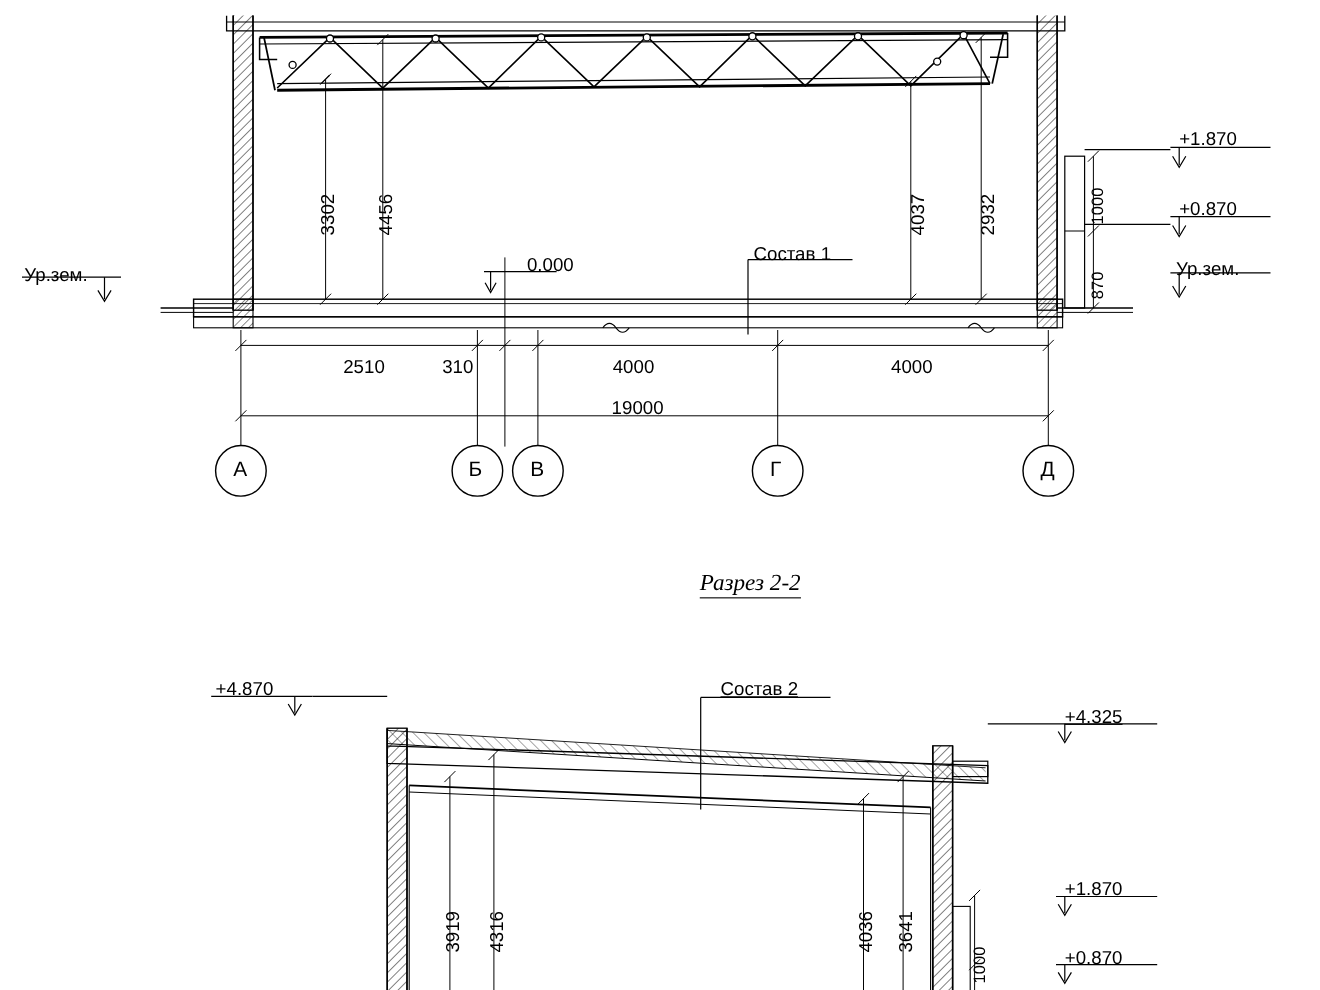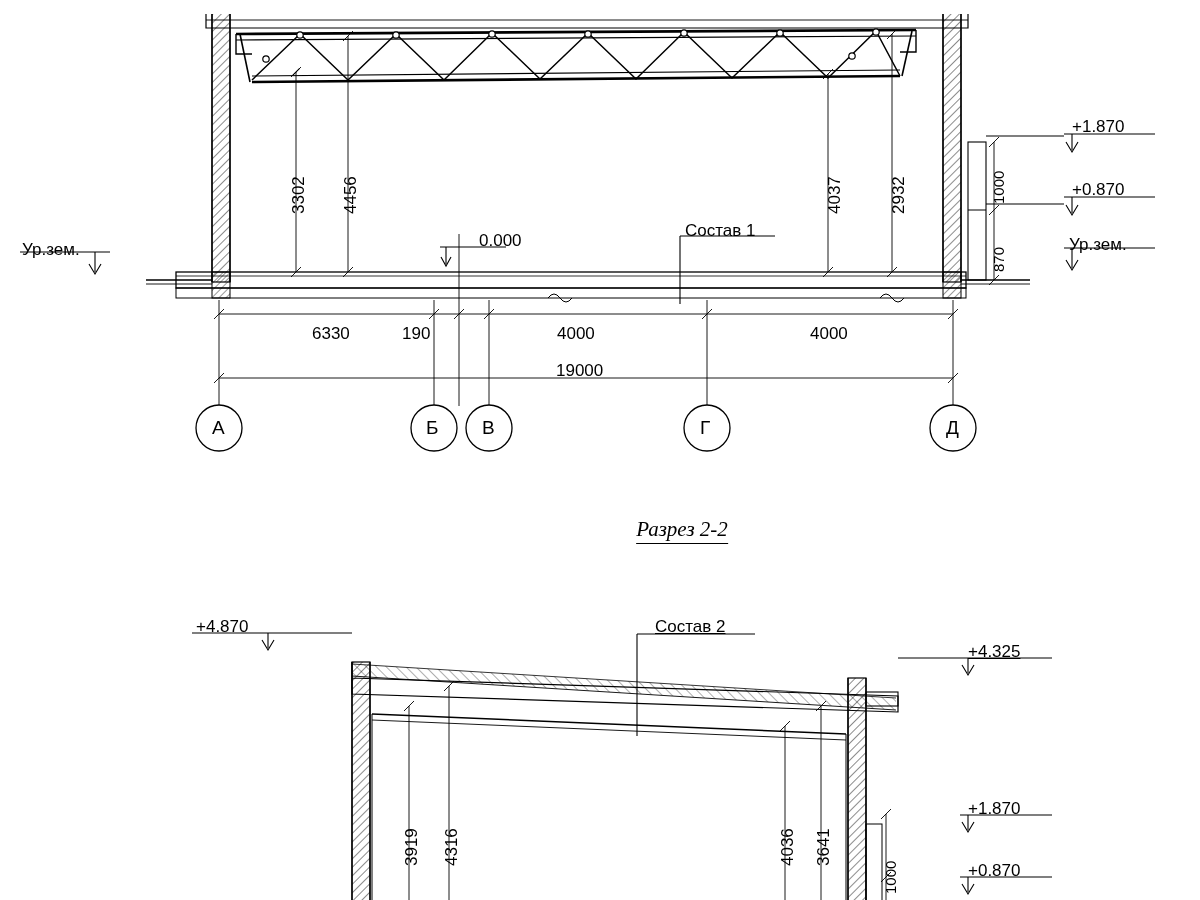--- a/index.html
+++ b/index.html
@@ -301,22 +301,22 @@
 
   <div class="lbl" style="left:685px; top:208px;">Состав 1</div>
 
   <div class="lbl vert" style="left:290px; top:200px;">3302</div>
   <div class="lbl vert" style="left:342px; top:200px;">4456</div>
   <div class="lbl vert" style="left:826px; top:200px;">4037</div>
   <div class="lbl vert" style="left:890px; top:200px;">2932</div>
   <div class="lbl vert small" style="left:991px; top:190px;">1000</div>
   <div class="lbl vert small" style="left:991px; top:258px;">870</div>
 
-  <div class="lbl dim" style="left:312px; top:311px;">6330</div>
-  <div class="lbl dim" style="left:402px; top:311px;">190</div>
+  <div class="lbl dim" style="left:312px; top:311px;">2510</div>
+  <div class="lbl dim" style="left:402px; top:311px;">310</div>
   <div class="lbl dim" style="left:557px; top:311px;">4000</div>
   <div class="lbl dim" style="left:810px; top:311px;">4000</div>
   <div class="lbl dim" style="left:556px; top:348px;">19000</div>
 
   <div class="lbl grid-letter" style="left:212px; top:404px;">А</div>
   <div class="lbl grid-letter" style="left:426px; top:404px;">Б</div>
   <div class="lbl grid-letter" style="left:482px; top:404px;">В</div>
   <div class="lbl grid-letter" style="left:700px; top:404px;">Г</div>
   <div class="lbl grid-letter" style="left:946px; top:404px;">Д</div>
 

